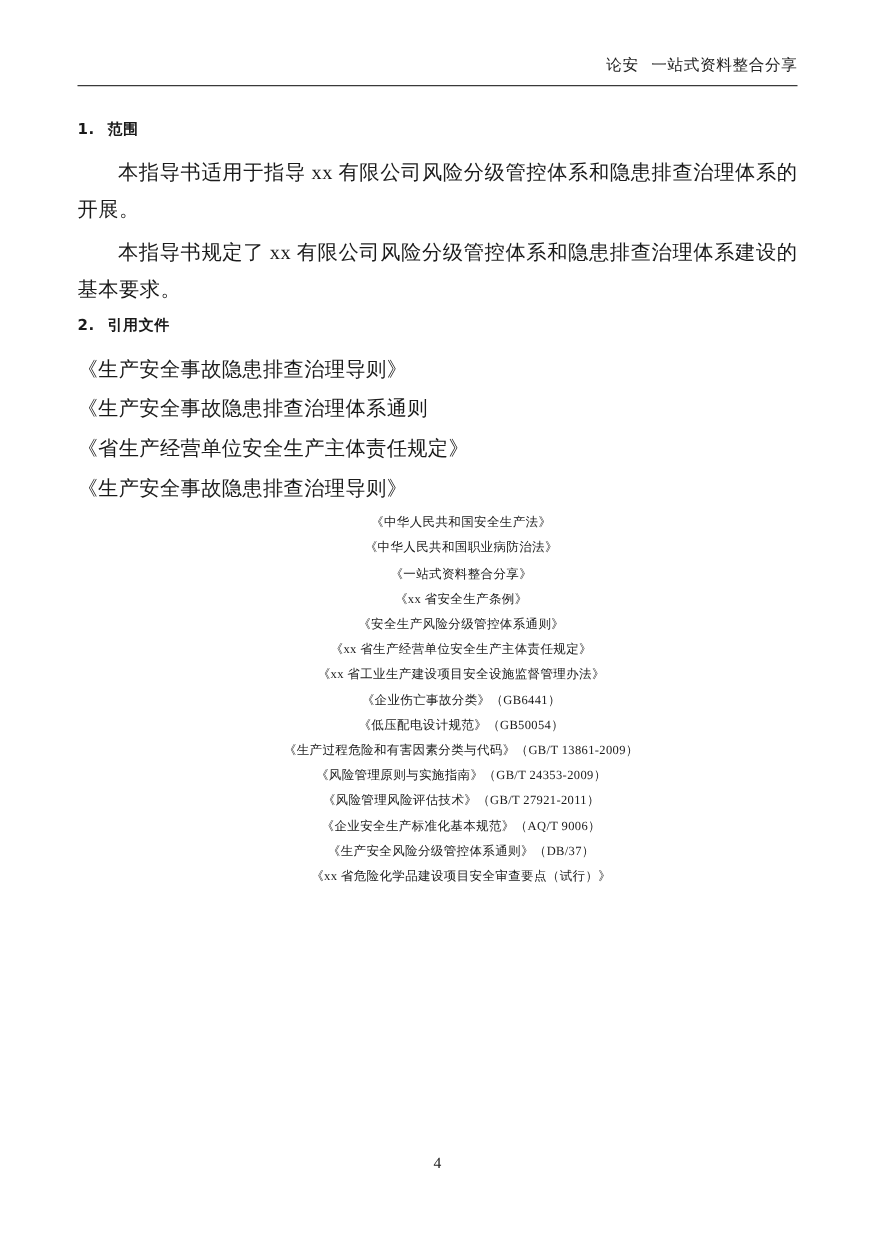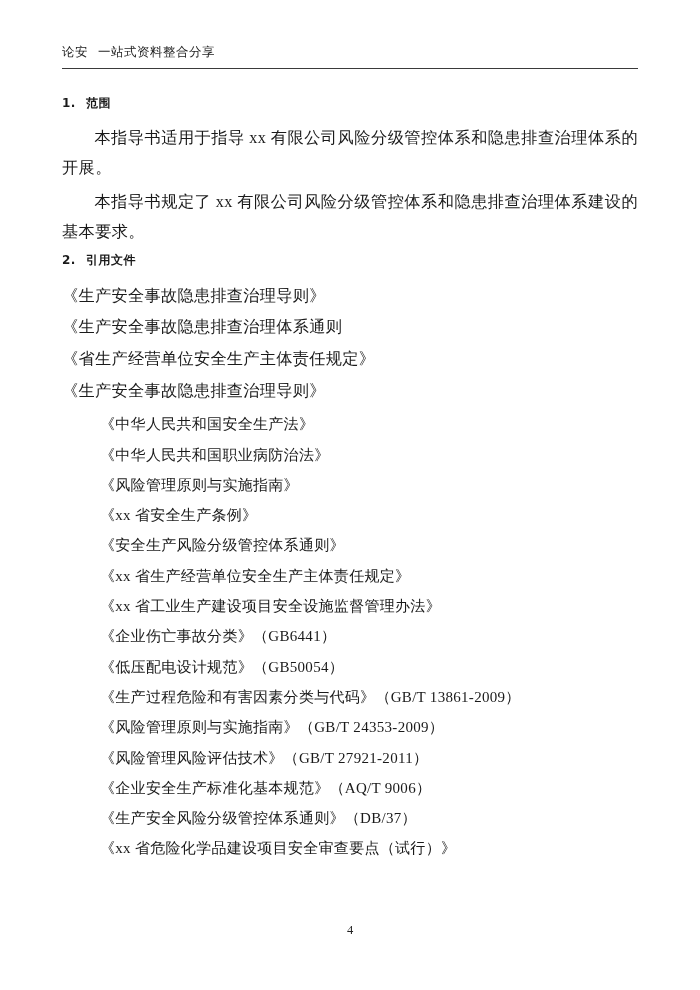--- a/index.html
+++ b/index.html
@@ -16,21 +16,21 @@
     overflow: hidden;
   }
   .page {
     width: 700px;
     height: 990px;
     box-sizing: border-box;
     padding: 44px 62px 30px 62px;
     position: relative;
   }
   .header {
-    text-align: left;
+    text-align: right;
     font-size: 12.5px;
     letter-spacing: 0.5px;
     color: #222;
     padding-bottom: 7px;
     border-bottom: 1.1px solid #3a3a3a;
     margin-bottom: 26px;
     font-family: "Liberation Serif", "DejaVu Serif", serif;
   }
   .header .hdr-gap {
     display: inline-block;
@@ -61,22 +61,23 @@
     font-size: 16.2px;
     line-height: 1.95;
     margin: 0;
     letter-spacing: 0.3px;
   }
   .ref-list-inner {
     margin-top: 2px;
     padding-left: 38px;
   }
   .ref-line.indent {
-    font-size: 15px;
+    font-size: 10px;
     line-height: 2.02;
+    text-align: center;
   }
   .pagenum {
     position: absolute;
     bottom: 52px;
     left: 0;
     width: 700px;
     text-align: center;
     font-size: 12.5px;
     color: #222;
     font-family: "Liberation Serif", "DejaVu Serif", serif;
@@ -105,21 +106,21 @@
   <div>
     <p class="ref-line">《生产安全事故隐患排查治理导则》</p>
     <p class="ref-line">《生产安全事故隐患排查治理体系通则</p>
     <p class="ref-line">《省生产经营单位安全生产主体责任规定》</p>
     <p class="ref-line">《生产安全事故隐患排查治理导则》</p>
   </div>
 
   <div class="ref-list-inner">
     <p class="ref-line indent">《中华人民共和国安全生产法》</p>
     <p class="ref-line indent">《中华人民共和国职业病防治法》</p>
-    <p class="ref-line indent">《风险管理原则与实施指南》</p>
+    <p class="ref-line indent">《一站式资料整合分享》</p>
     <p class="ref-line indent">《xx 省安全生产条例》</p>
     <p class="ref-line indent">《安全生产风险分级管控体系通则》</p>
     <p class="ref-line indent">《xx 省生产经营单位安全生产主体责任规定》</p>
     <p class="ref-line indent">《xx 省工业生产建设项目安全设施监督管理办法》</p>
     <p class="ref-line indent">《企业伤亡事故分类》（GB6441）</p>
     <p class="ref-line indent">《低压配电设计规范》（GB50054）</p>
     <p class="ref-line indent">《生产过程危险和有害因素分类与代码》（GB/T 13861-2009）</p>
     <p class="ref-line indent">《风险管理原则与实施指南》（GB/T 24353-2009）</p>
     <p class="ref-line indent">《风险管理风险评估技术》（GB/T 27921-2011）</p>
     <p class="ref-line indent">《企业安全生产标准化基本规范》（AQ/T 9006）</p>

